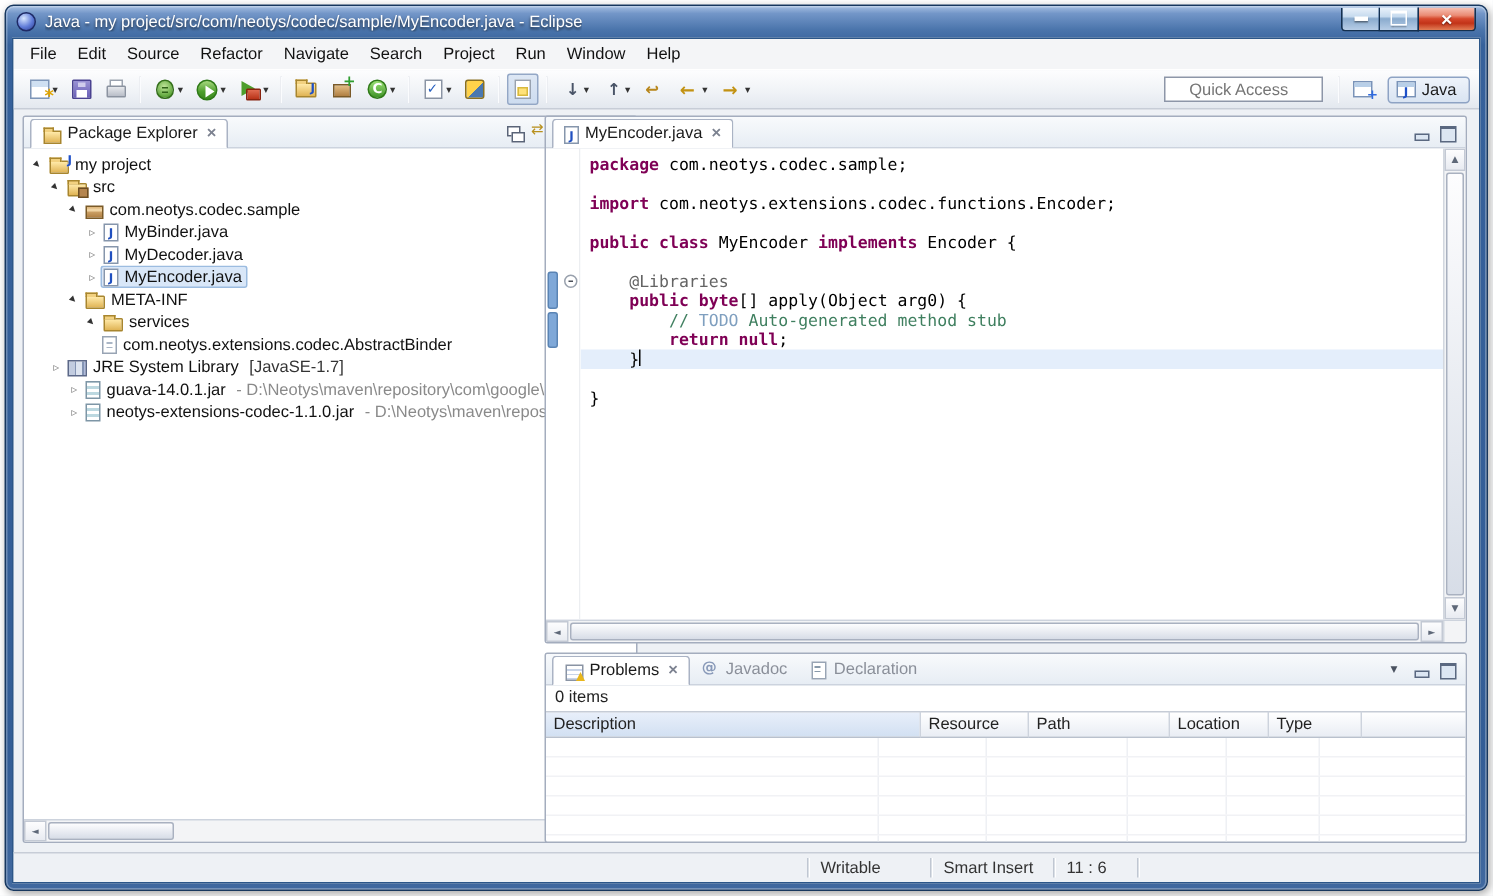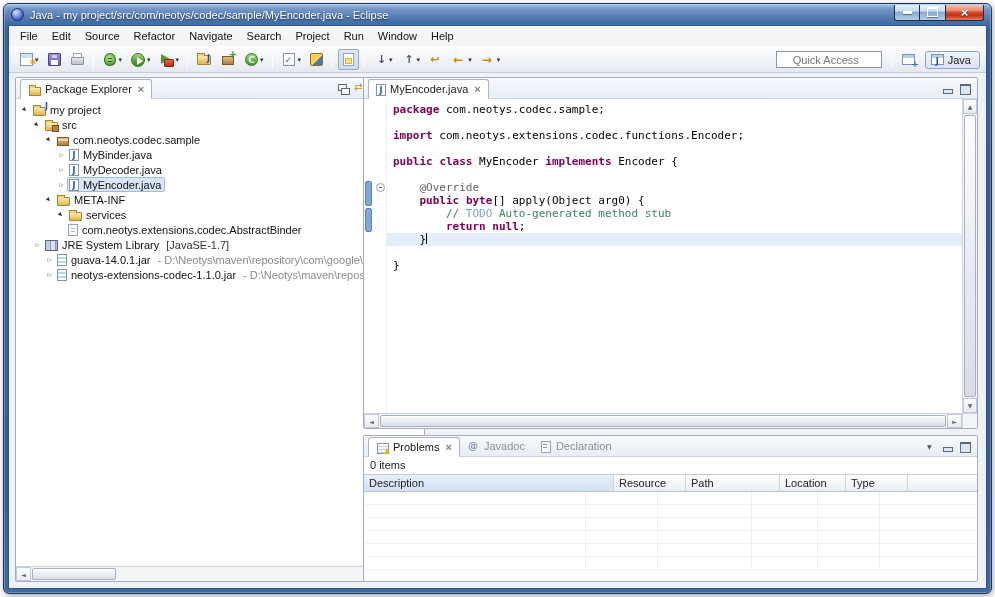--- a/index.html
+++ b/index.html
@@ -501,21 +501,21 @@
           <div class="folds">
             <div class="fold-minus"></div>
           </div>
           <div class="code">
               <div class="code-line"><span class="tk-kw">package</span><span class="tk-pl"> com.neotys.codec.sample;</span></div>
               <div class="code-line"></div>
               <div class="code-line"><span class="tk-kw">import</span><span class="tk-pl"> com.neotys.extensions.codec.functions.Encoder;</span></div>
               <div class="code-line"></div>
               <div class="code-line"><span class="tk-kw">public</span><span class="tk-pl"> </span><span class="tk-kw">class</span><span class="tk-pl"> MyEncoder </span><span class="tk-kw">implements</span><span class="tk-pl"> Encoder {</span></div>
               <div class="code-line"></div>
-              <div class="code-line"><span class="tk-an">    @Override</span></div>
+              <div class="code-line"><span class="tk-an">    @Libraries</span></div>
               <div class="code-line"><span class="tk-pl">    </span><span class="tk-kw">public</span><span class="tk-pl"> </span><span class="tk-kw">byte</span><span class="tk-pl">[] apply(Object arg0) {</span></div>
               <div class="code-line"><span class="tk-cm">        // </span><span class="tk-todo">TODO</span><span class="tk-cm"> Auto-generated method stub</span></div>
               <div class="code-line"><span class="tk-pl">        </span><span class="tk-kw">return</span><span class="tk-pl"> </span><span class="tk-kw">null</span><span class="tk-pl">;</span></div>
               <div class="code-line current"><span class="tk-pl">    }</span><span class="caret"></span></div>
               <div class="code-line"></div>
               <div class="code-line"><span class="tk-pl">}</span></div>
             </div>
           <div class="vscroll">
             <div class="sb-btn">▲</div>
             <div class="sb-thumb"></div>
@@ -609,14 +609,25 @@
               <div class="td" style="width: 94px;"></div>
               <div class="td" style="width: 66px;"></div>
               <div class="td" style="width: 62px;"></div>
               <div class="td filler"></div>
             </div>
           </div>
       </div>
 
     </div>
 
+    <div class="statusbar">
+      <div class="st-spacer"></div>
+      <div class="st-groove"></div>
+      <div class="st-cell">Writable</div>
+      <div class="st-groove"></div>
+      <div class="st-cell">Smart Insert</div>
+      <div class="st-groove"></div>
+      <div class="st-cell pos">11 : 6</div>
+      <div class="st-groove"></div>
+      <div class="st-fill"></div>
+    </div>
   </div>
 </div>
 
 </body></html>

